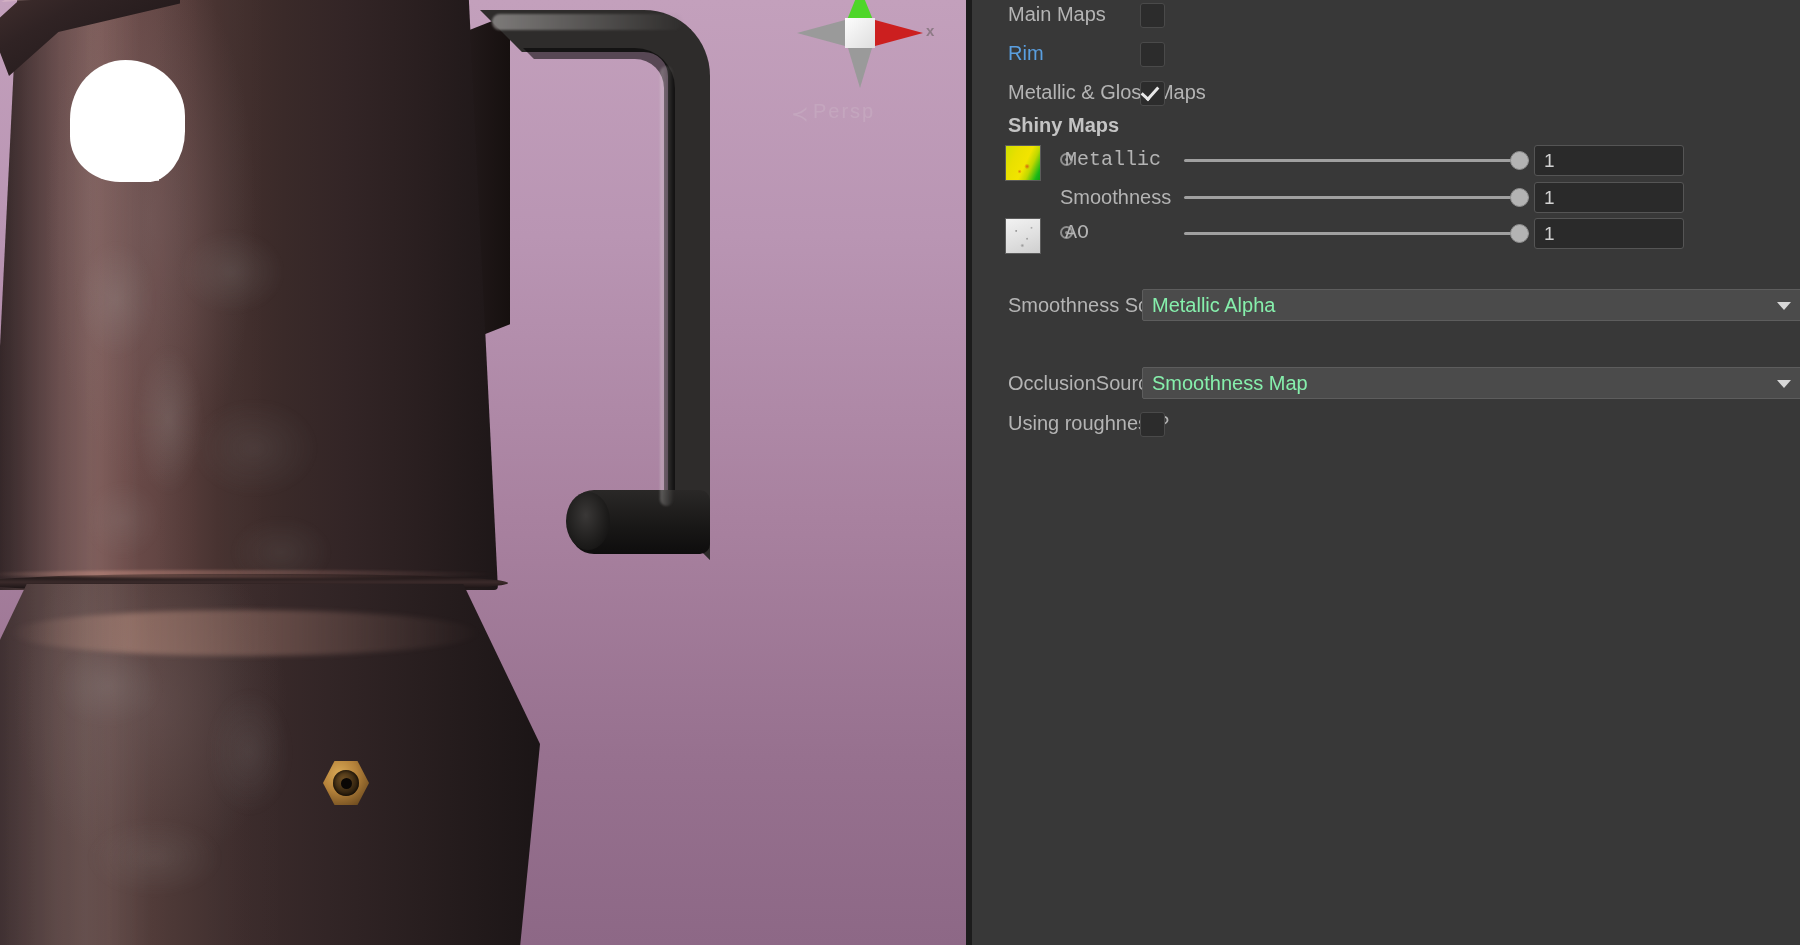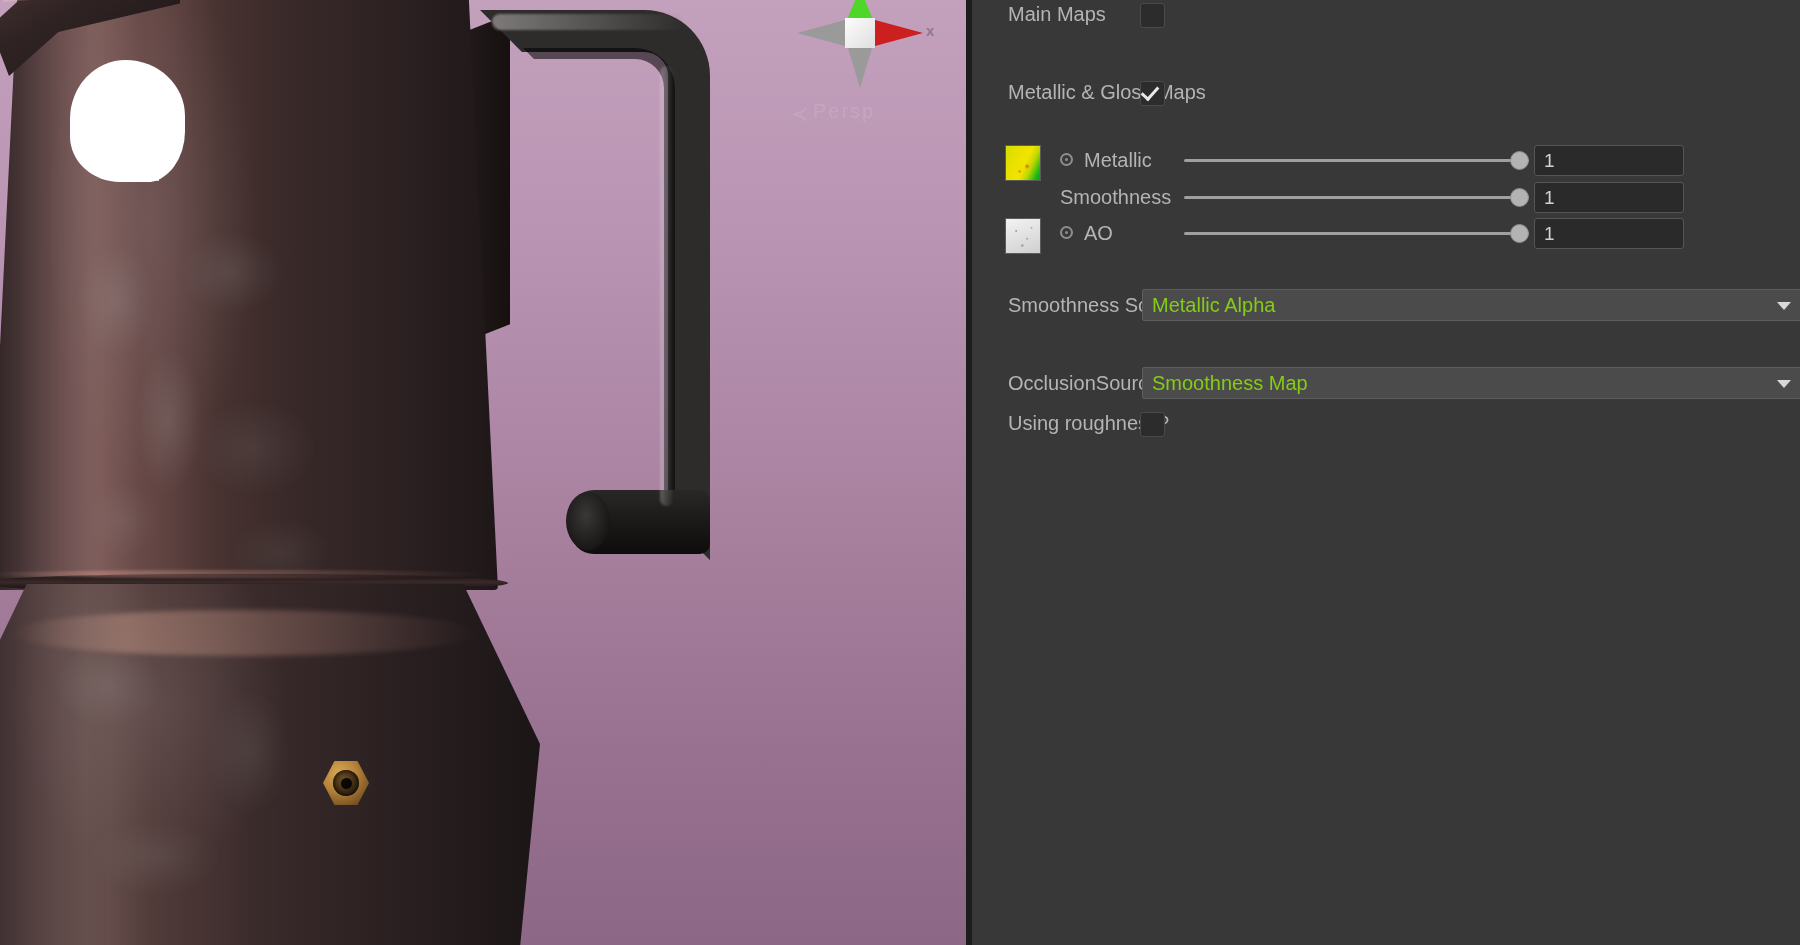--- a/index.html
+++ b/index.html
@@ -225,32 +225,32 @@
     background:
       radial-gradient(circle 2px at 30% 35%, rgba(95,95,95,0.85), rgba(0,0,0,0) 70%),
       radial-gradient(circle 2px at 62% 58%, rgba(110,110,110,0.8), rgba(0,0,0,0) 70%),
       radial-gradient(circle 3px at 48% 78%, rgba(120,120,120,0.7), rgba(0,0,0,0) 70%),
       radial-gradient(circle 2px at 75% 26%, rgba(120,120,120,0.7), rgba(0,0,0,0) 70%),
       linear-gradient(160deg,#f2f2f2,#dedede 60%,#cfcfcf);
   }
   .tgt{position:absolute;left:88px;top:13px;width:13px;height:13px;border-radius:50%;
     border:2px solid #8e8e8e;box-sizing:border-box;}
   .tgt:after{content:"";position:absolute;left:3px;top:3px;width:3px;height:3px;border-radius:50%;background:#8e8e8e;}
-  .lbl.aftertgt{left:112px;}
+  .lbl.aftertgt{left:93px;font-family:Liberation Mono, monospace;}
 
   .slider{position:absolute;left:212px;top:19px;width:345px;height:3px;background:#a0a0a0;border-radius:2px;}
   .sknob{position:absolute;left:538px;top:11px;width:19px;height:19px;border-radius:50%;
     background:#b3b3b3;border:1px solid #8d8d8d;box-sizing:border-box;}
   .numfield{position:absolute;left:562px;top:5px;width:150px;height:31px;
     background:#2a2a2a;border:1px solid #555;border-radius:3px;box-sizing:border-box;}
   .numfield span{position:absolute;left:9px;top:4px;color:#d2d2d2;font-size:19px;}
 
   .ddl{position:absolute;left:170px;top:4px;width:660px;height:32px;
     background:#4b4b4b;border:1px solid #5d5d5d;border-radius:2px;box-sizing:border-box;}
-  .ddl span{position:absolute;left:9px;top:4px;color:#84cc16;font-size:20px;}
+  .ddl span{position:absolute;left:9px;top:4px;color:#86efac;font-size:20px;}
   .ddl .arw{position:absolute;right:10px;top:12px;width:0;height:0;
     border-left:7px solid transparent;border-right:7px solid transparent;border-top:8px solid #d8d8d8;}
   .chk.rough{left:168px;top:9px;}
 </style>
 </head>
 <body>
 
 <div id="root">
 
   <div id="viewport">
@@ -300,26 +300,33 @@
   </div>
   <div id="vp-edge"></div>
 
   <div id="inspector">
 
     <div class="row" style="top:-6px">
       <div class="lbl">Main Maps</div>
       <div class="chk"></div>
     </div>
 
+    <div class="row" style="top:33px">
+      <div class="lbl rim">Rim</div>
+      <div class="chk"></div>
+    </div>
 
     <div class="row" style="top:72px">
       <div class="lbl">Metallic &amp; Gloss Maps</div>
       <div class="chk checked"></div>
     </div>
 
+    <div class="row" style="top:105px">
+      <div class="lbl bold">Shiny Maps</div>
+    </div>
 
     <div class="row" style="top:140px">
       <div class="thumb metallic"></div>
       <div class="tgt"></div>
       <div class="lbl aftertgt">Metallic</div>
       <div class="slider"></div>
       <div class="sknob"></div>
       <div class="numfield">
         <span>1</span>
       </div>

